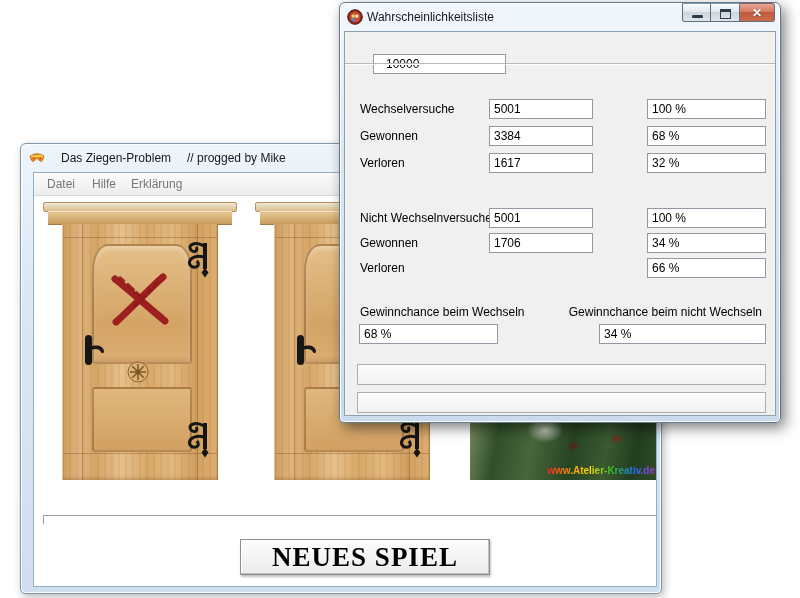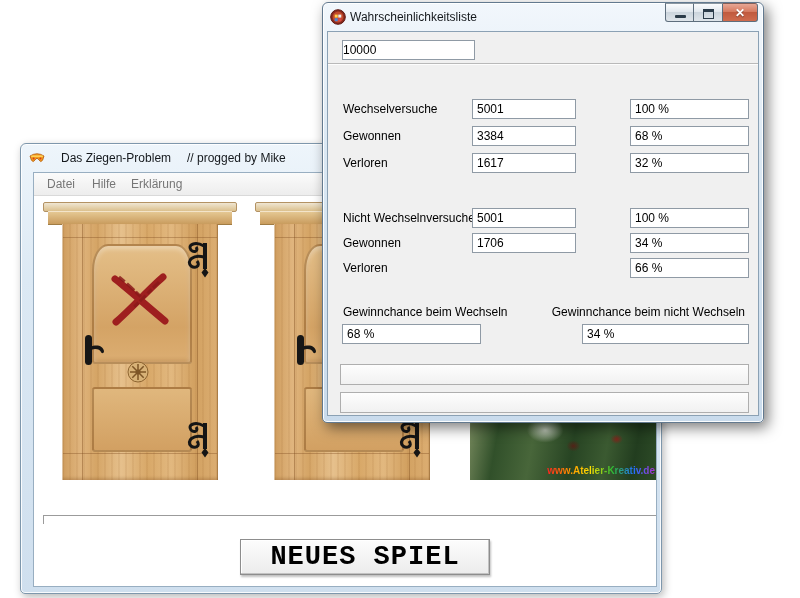--- a/index.html
+++ b/index.html
@@ -69,25 +69,25 @@
       linear-gradient(100deg,#e3e3da 0%,#cfd2c4 9%,#6e8257 14%,#31502a 26%,#48663a 42%,#274423 60%,#3b5a31 75%,#223d1f 88%,#2f4d28 100%);}
   .watermark{position:absolute;right:3px;bottom:4px;font-size:10px;font-weight:bold;
     background:linear-gradient(90deg,#ff2020,#ff9000,#ffe000,#30c030,#2070ff,#b030d0);
     -webkit-background-clip:text;background-clip:text;color:transparent;text-decoration:underline;}
 
   .bevel{position:absolute;left:9px;top:342px;width:615px;height:8px;
     border-top:1px solid #9b9b9b;border-left:1px solid #9b9b9b;}
   .newgame{position:absolute;left:206px;top:366px;width:250px;height:36px;
     background:linear-gradient(#fdfdfd,#ececec);border:1px solid #8d8d8d;
     box-shadow:1px 2px 2px rgba(0,0,0,.25),inset -1px -1px 0 #c2c2c2,inset 1px 1px 0 #fff;
-    font-family:Liberation Mono, monospace;font-weight:bold;font-size:27px;color:#000;
+    font-family:Liberation Serif, serif;font-weight:bold;font-size:27px;color:#000;
     letter-spacing:1px;text-align:center;line-height:33px;padding:0;}
 
   
-  .fgwin{left:322px;top:2px;width:442px;height:421px;z-index:50;
+  .fgwin{left:339px;top:2px;width:442px;height:421px;z-index:50;
     border-radius:6px 6px 5px 5px;border:1px solid #62798f;
     background:linear-gradient(180deg,#f2f7fc,#dbe8f3 35%,#c9dbec);
     box-shadow:inset 0 0 0 1px rgba(255,255,255,.9),4px 5px 14px rgba(0,0,0,.5);}
   .fg-t1{left:27px;}
   .capbtns{position:absolute;top:0;right:5px;height:19px;display:flex;}
   .capbtn{position:relative;width:29px;height:19px;box-sizing:border-box;
     border:1px solid #5e6e7d;border-top:1px solid rgba(70,85,98,.55);
     background:linear-gradient(#fbfcfd,#e2e8ee 45%,#ccd5dd 50%,#dfe5ea);}
   .capbtn + .capbtn{border-left:none;}
   .capbtn.min{border-radius:0 0 0 3px;}
@@ -97,21 +97,21 @@
   .glyph-max{position:absolute;left:9px;top:5px;width:9px;height:6px;box-sizing:content-box;
     border:1px solid #2b3b49;border-top:3px solid #2b3b49;background:transparent;}
   .glyph-close{position:absolute;left:0;right:0;top:2px;text-align:center;
     font-size:12px;font-weight:bold;color:#fff;text-shadow:0 1px 1px rgba(0,0,0,.4);}
   .fgclient{position:absolute;left:4px;right:4px;top:28px;bottom:6px;background:#f0f0f0;
     border:1px solid #8ba1b4;overflow:hidden;}
 
   .edit{position:absolute;height:20px;box-sizing:border-box;background:#fff;
     border:1px solid #8f9aa5;font-family:"Liberation Sans",sans-serif;font-size:12px;
     color:#000;padding:2px 0 0 4px;}
-  input.edit{padding:0 0 0 0;margin:0;}
+  input.edit{padding:0 0 0 12px;margin:14px;}
   .trials{left:14px;top:8px;width:133px;}
   .autobtn{position:absolute;left:302px;top:7px;width:119px;height:22px;padding:0;
     background:linear-gradient(#f6f6f6,#e4e4e4 60%,#d8d8d8);border:1px solid #707070;}
   .focusrect{position:absolute;left:2px;right:2px;top:2px;bottom:2px;border:1px dotted #4a4a4a;
     display:flex;align-items:center;justify-content:center;
     font-family:"Liberation Sans",sans-serif;font-size:12px;color:#000;white-space:nowrap;}
   .topsep{position:absolute;left:0;top:31px;width:100%;height:2px;
     border-top:1px solid #b9b9b9;border-bottom:1px solid #fdfdfd;box-sizing:border-box;}
   .lbl{position:absolute;left:15px;font-size:12px;color:#000;white-space:nowrap;}
   .c1{left:144px;width:104px;}

